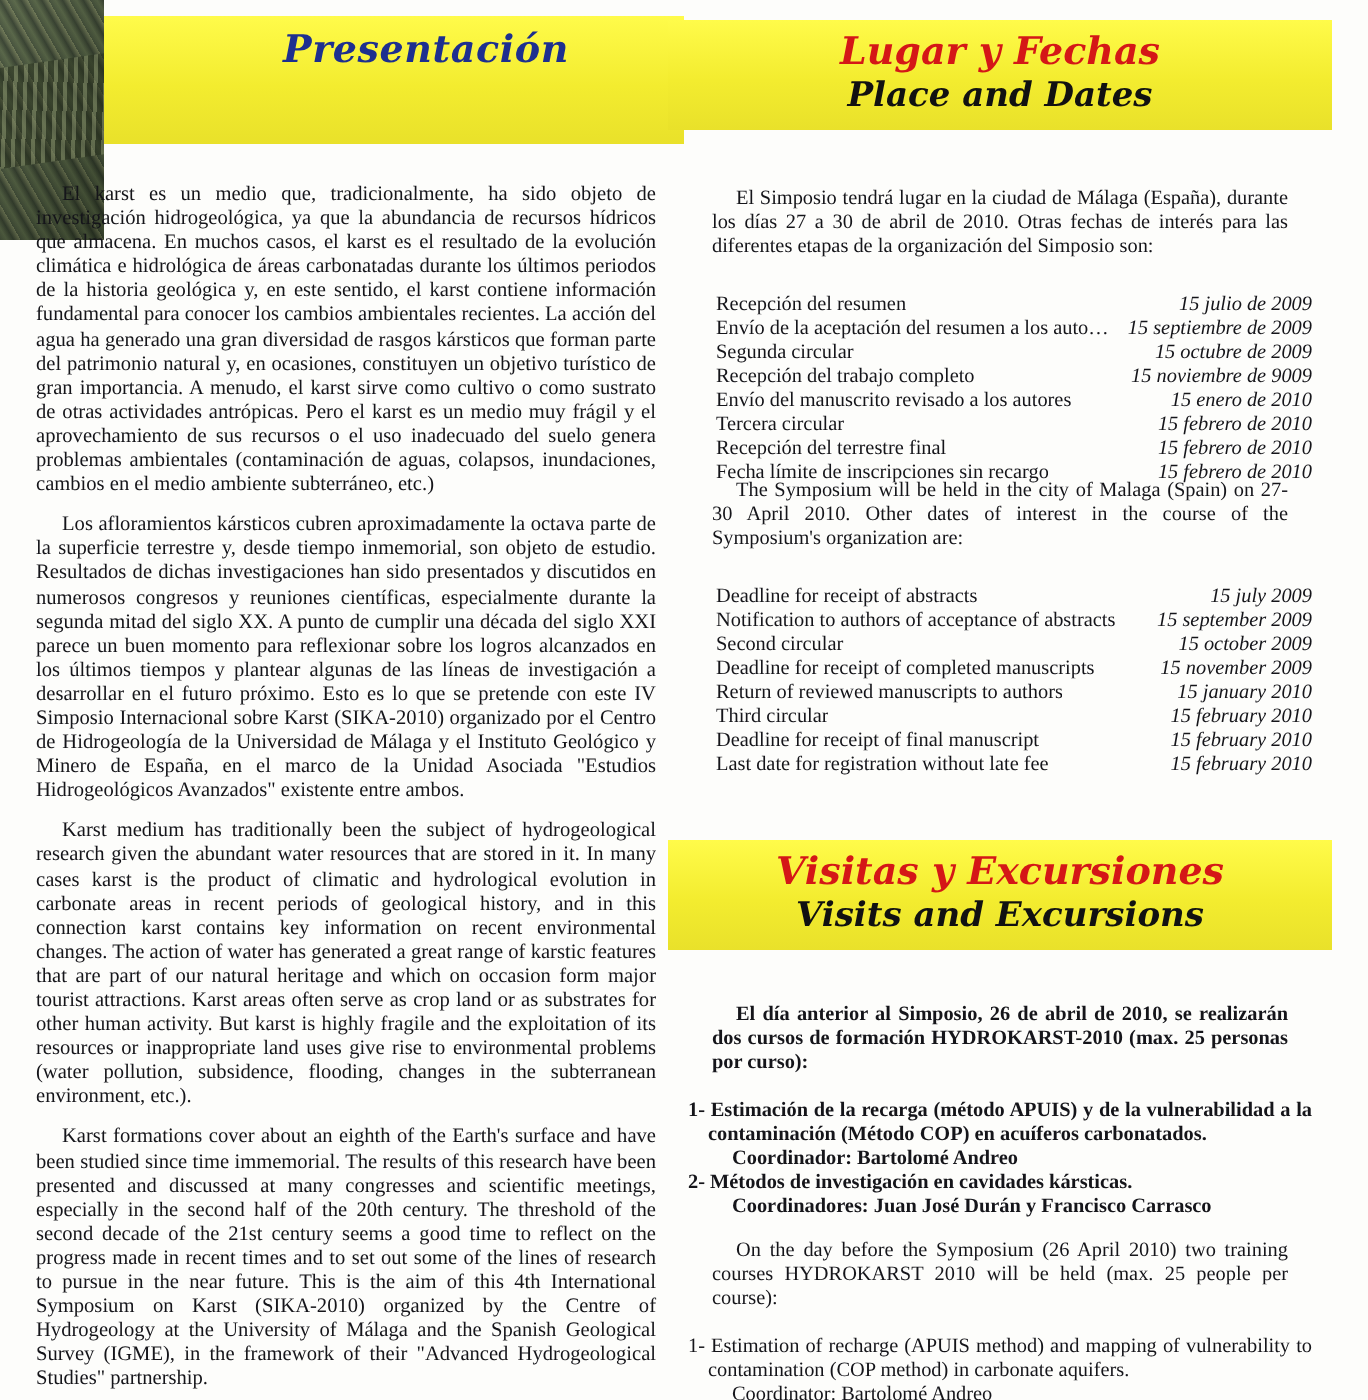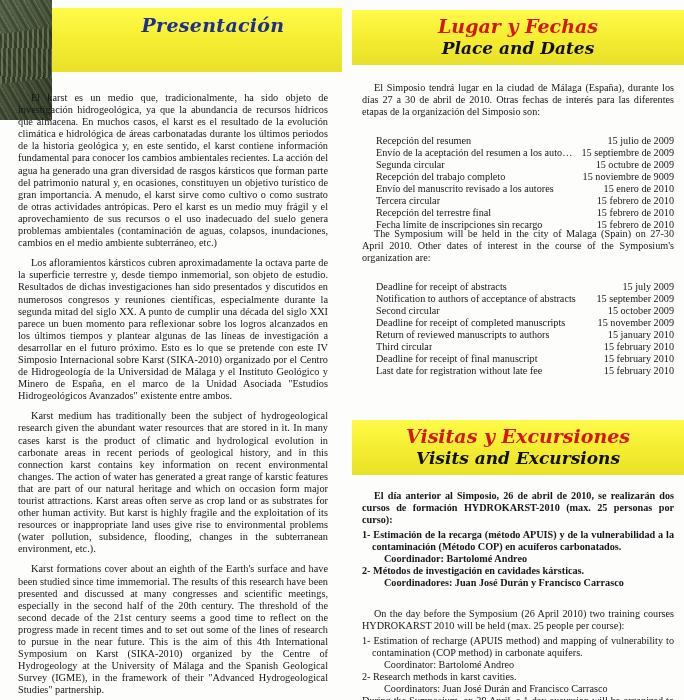--- a/index.html
+++ b/index.html
@@ -98,21 +98,21 @@
     margin: 0 0 0 0;
     text-indent: 13px;
   }
   .left-body p.gap {
     margin-top: 8px;
   }
 
   
   .col-right {
     position: absolute;
-    left: 352px;
+    left: 334px;
     top: 0;
     width: 332px;
     height: 576px;
   }
   .band {
     background: #f5f03c;
     background: linear-gradient(180deg,#fffb4a 0%, #f3ec2f 55%, #e9e12a 100%);
     width: 332px;
     box-sizing: border-box;
     padding: 5px 0 6px 0;
@@ -141,38 +141,38 @@
 
   .rtext {
     position: absolute;
     left: 10px;
     width: 312px;
     font-size: 10.2px;
     line-height: 12.0px;
     text-align: justify;
     color: #15151a;
   }
-  .rtext p { margin: 0; text-indent: 12px; }
+  .rtext p { margin: 12px; text-indent: 12px; }
   .rtext p.noindent { text-indent: 0; }
 
   .dl-list {
     margin: 17px 0 0 0;
     padding: 0;
     list-style: none;
     font-size: 10.2px;
     line-height: 12.0px;
   }
   .dl-list li {
     display: flex;
     justify-content: space-between;
     gap: 8px;
     padding-left: 14px;
   }
   .dl-list li .lbl { white-space: nowrap; overflow: hidden; text-overflow: ellipsis; }
-  .dl-list li .dat { white-space: nowrap; text-align: left; }
+  .dl-list li .dat { white-space: nowrap; text-align: left; font-style: italic; }
 
   .exc-list {
     margin: 3px 0 0 0;
     padding: 0;
     list-style: none;
     font-size: 10.2px;
     line-height: 12.0px;
   }
   .exc-list li { margin: 0 0 0 0; padding-left: 10px; text-indent: -10px; }
   .exc-list li.sub { padding-left: 22px; text-indent: 0; }

